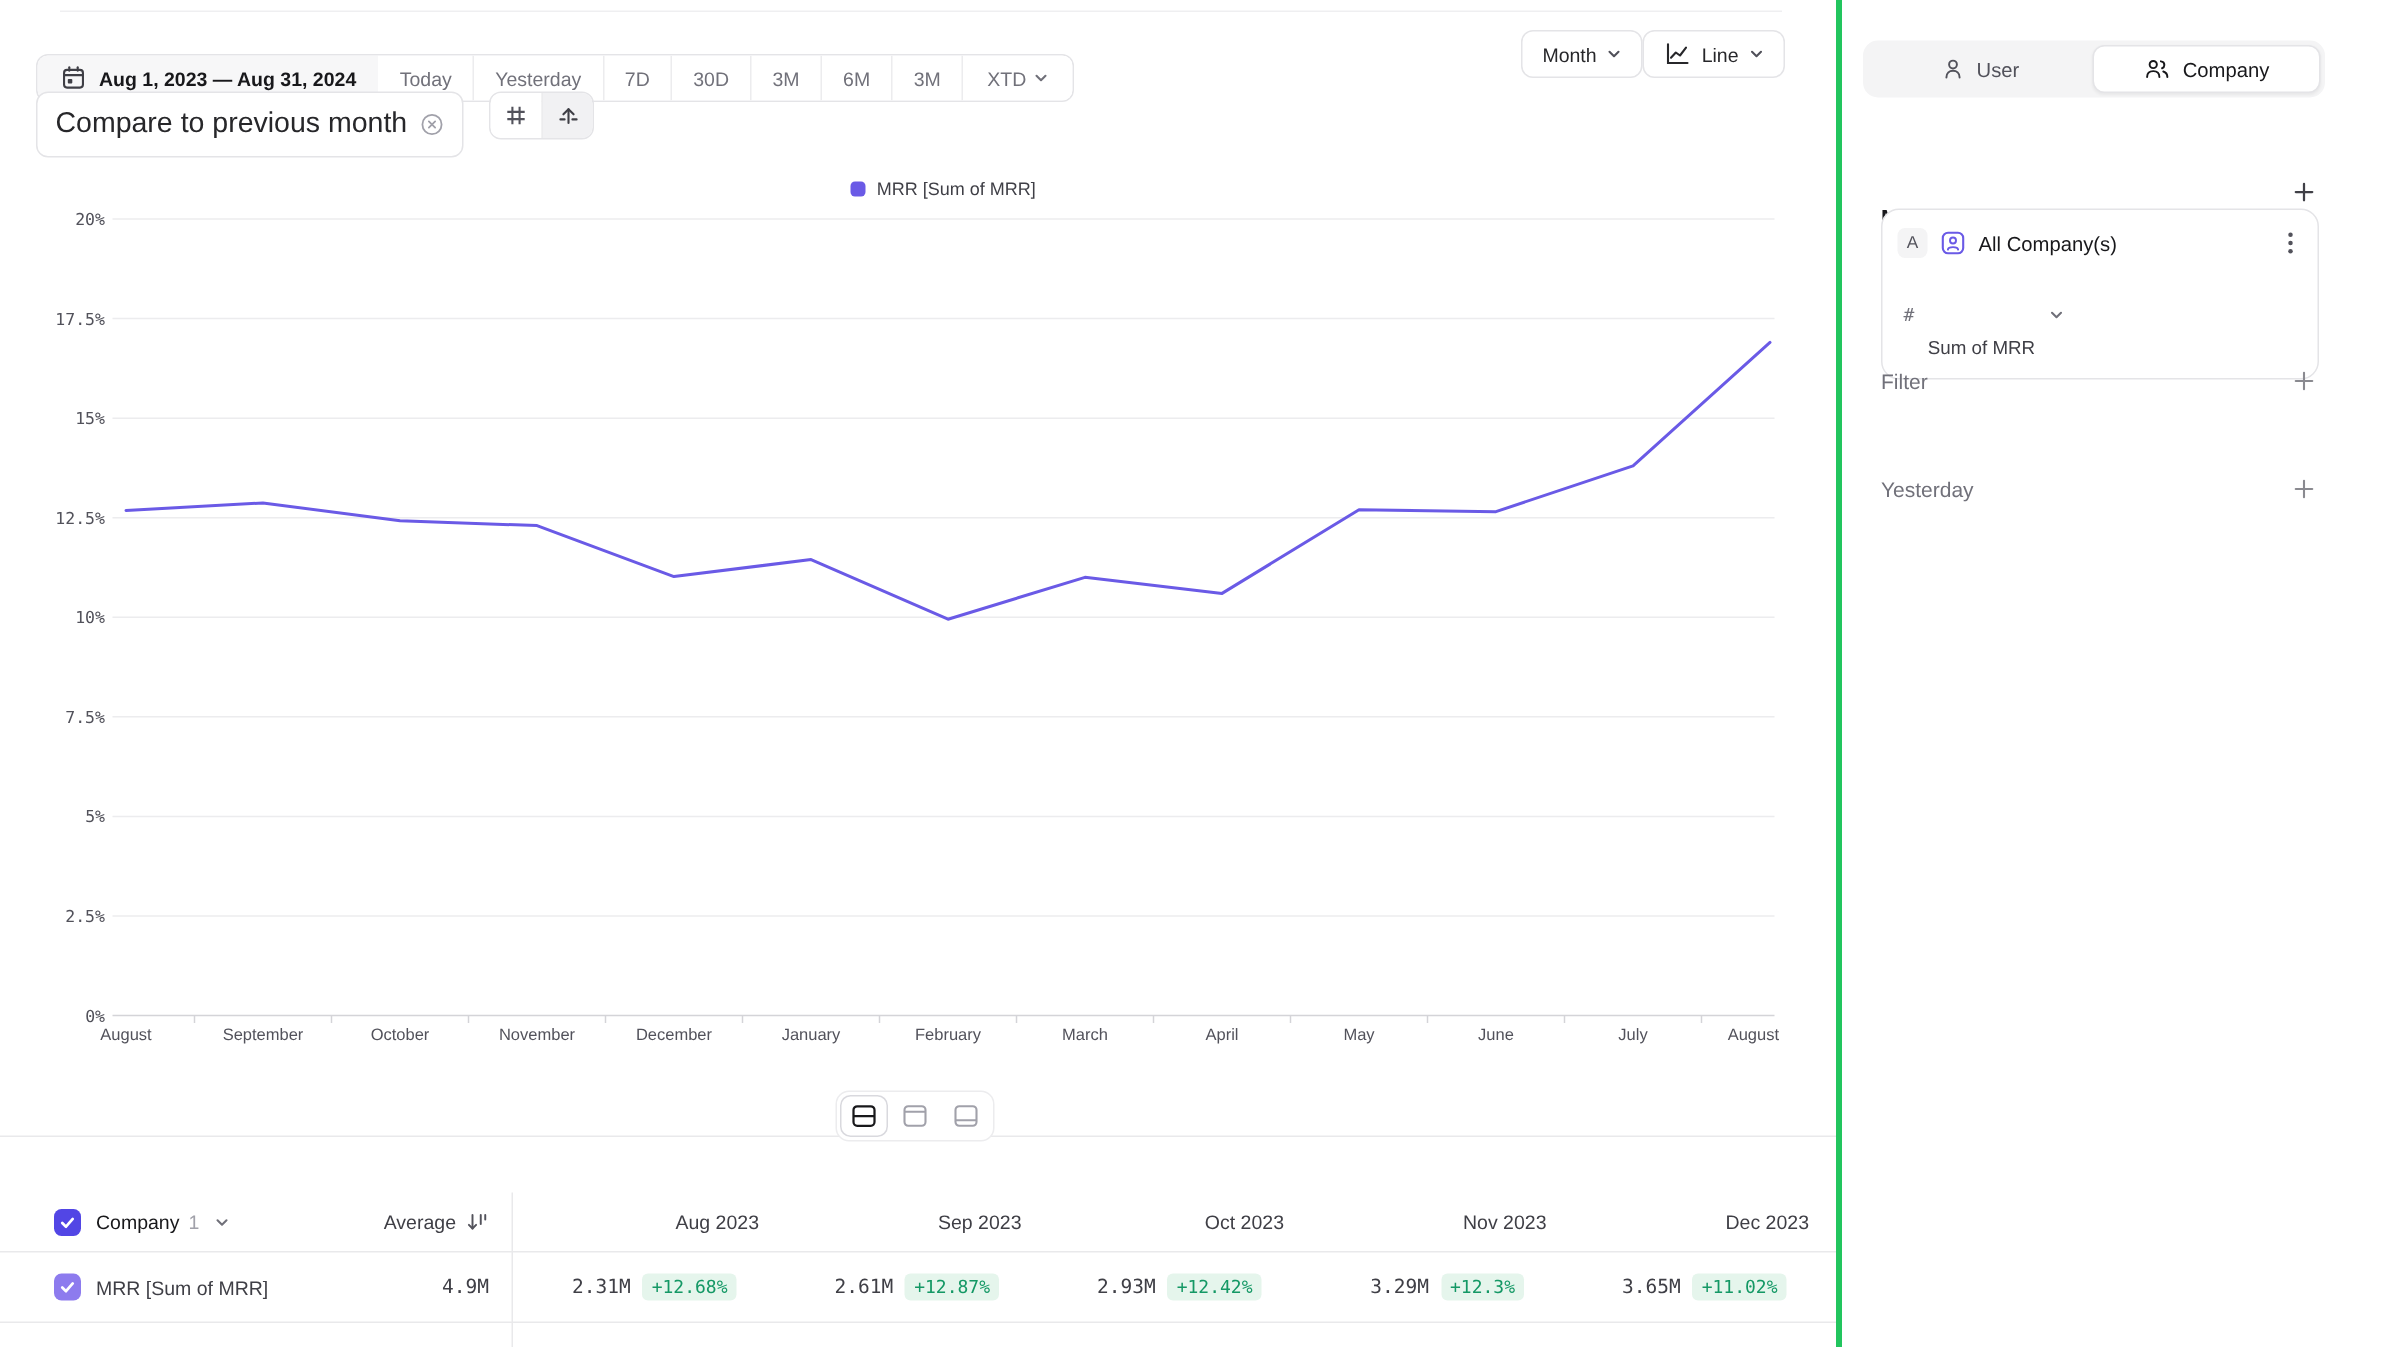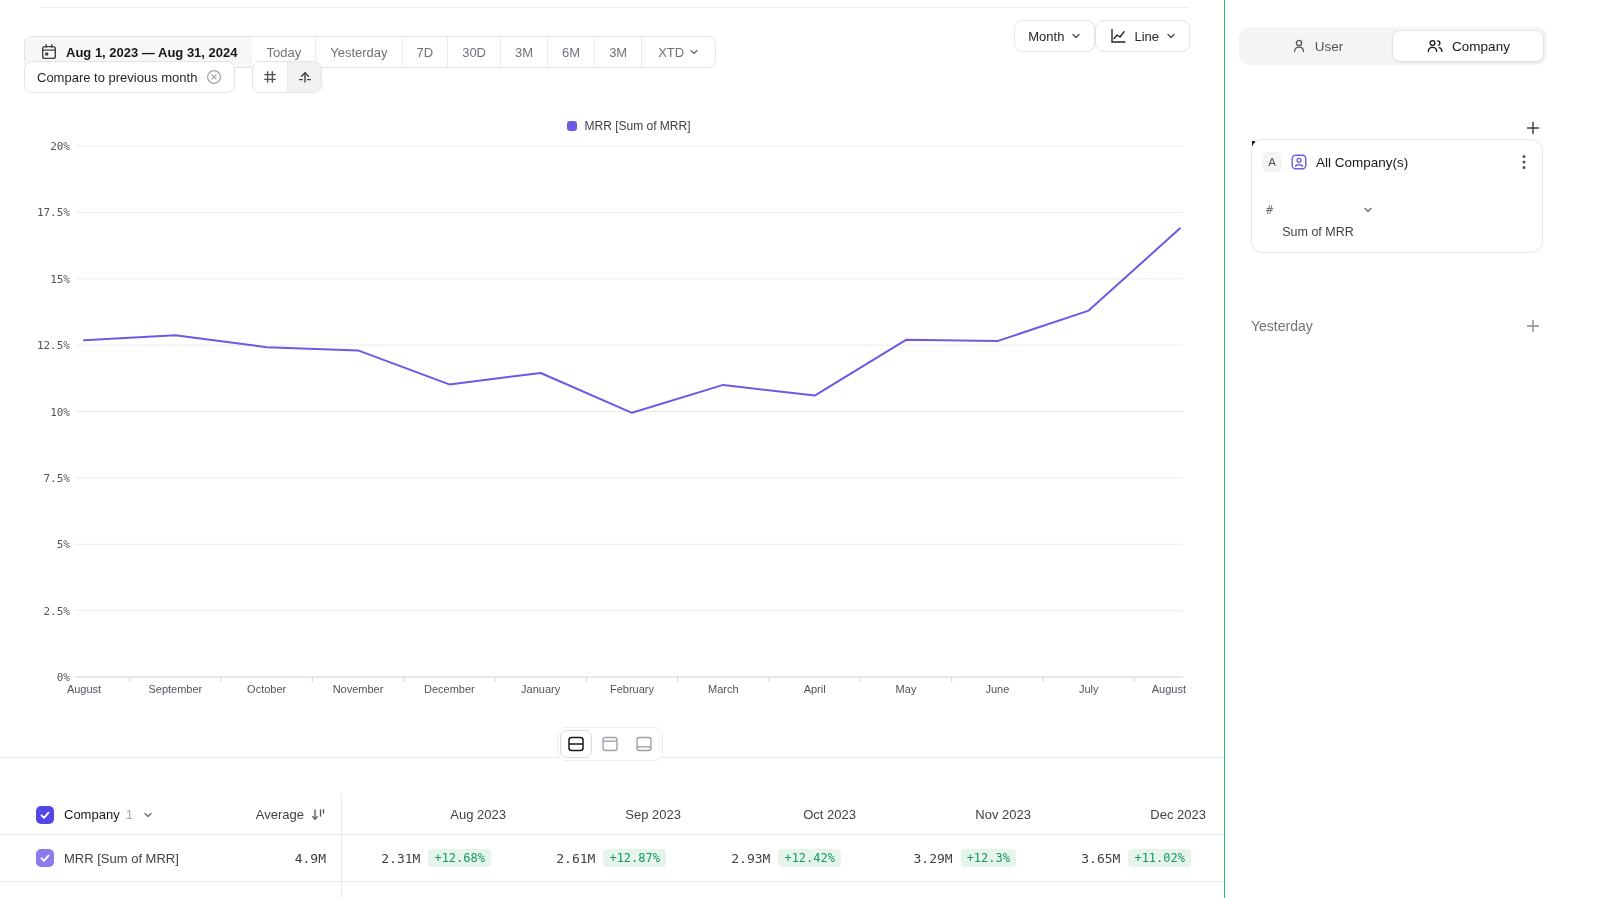--- a/index.html
+++ b/index.html
@@ -13,21 +13,21 @@
   
   .toolbar1 { position:absolute; top:36px; left:24px; display:flex; align-items:stretch; height:32px; }
   .dr-group { display:flex; align-items:stretch; border:1px solid #E4E4E7; border-radius:8px; background:#fff; overflow:hidden; }
   .seg { display:flex; align-items:center; gap:8px; padding:0 14px; font-size:13px; color:#71717A; background:#fff; border:none; border-left:1px solid #ECECEE; cursor:pointer; white-space:nowrap; }
   .seg:first-child { border-left:none; }
   .seg.date { background:#F7F7F8; color:#18181B; font-weight:700; padding:0 15px; }
   .seg.xtd { gap:5px; padding:0 16px; }
   .right-controls { position:absolute; top:20px; right:34px; display:flex; height:32px; }
   .btn { display:flex; align-items:center; gap:7px; padding:0 13px; height:32px; background:#fff; border:1px solid #E4E4E7; border-radius:8px; font-size:13px; font-weight:500; color:#27272A; cursor:pointer; }
   .toolbar2 { position:absolute; top:61px; left:24px; display:flex; height:32px; }
-  .chip { display:flex; align-items:center; gap:9px; padding:0 12px; height:32px; border:1px solid #E4E4E7; border-radius:8px; background:#fff; font-size:13px; color:#27272A; cursor:pointer; }
+  .chip { display:flex; align-items:center; gap:9px; padding:0 12px; height:44px; border:1px solid #E4E4E7; border-radius:8px; background:#fff; font-size:19px; color:#27272A; cursor:pointer; }
   .icon-seg { display:flex; margin-left:17px; border:1px solid #E4E4E7; border-radius:8px; overflow:hidden; height:32px; }
   .icon-seg button { width:34px; display:flex; align-items:center; justify-content:center; background:#fff; border:none; cursor:pointer; }
   .icon-seg button + button { border-left:1px solid #ECECEE; }
   .icon-seg button.on { background:#F1F1F3; }
 
   
   .legend { position:absolute; top:119px; left:75px; width:1108px; display:flex; justify-content:center; pointer-events:none; }
   .legend-inner { display:inline-flex; align-items:center; gap:7px; font-size:12px; color:#3F3F46; }
   .legend-swatch { width:10px; height:10px; border-radius:3px; background:var(--accent,#6A5AE6); }
   #chart-svg { position:absolute; left:0; top:0; }
@@ -54,21 +54,21 @@
   .checkbox.light { background:var(--check-light,#8D7BEE); }
   .t-company { font-size:13px; font-weight:500; color:#18181B; }
   .t-count { font-size:13px; color:#A1A1AA; margin-left:-4px; }
   .t-avg { margin-left:auto; display:flex; align-items:center; gap:6px; font-size:13px; font-weight:500; color:#3F3F46; }
   .t-rowname { font-size:13px; color:#3F3F46; }
   .t-avg-val { margin-left:auto; font-size:13px; color:#3F3F46; }
   .cell-val { font-size:13px; color:#3F3F46; }
   .delta { font-size:12px; padding:2px 6px; border-radius:4px; background:var(--pos-bg,#E5F5EC); color:var(--pos-fg,#149865); }
 
   
-  .sidebar { position:absolute; left:1224px; top:0; width:376px; height:898px; background:#fff; border-left:1px solid #22c55e; }
+  .sidebar { position:absolute; left:1224px; top:0; width:376px; height:898px; background:#fff; border-left:4px solid #22c55e; }
   .side-tabs { position:absolute; top:27px; left:14px; width:308px; height:38px; background:#F4F4F5; border-radius:10px; padding:3px; display:flex; }
   .side-tab { flex:1; display:flex; align-items:center; justify-content:center; gap:8px; border:none; background:transparent; border-radius:8px; font-size:13.5px; color:#52525B; cursor:pointer; font-family:inherit; }
   .side-tab.active { background:#fff; border:1px solid #E4E4E7; box-shadow:0 1px 2px rgba(0,0,0,.05); color:#18181B; font-weight:500; }
   .side-row { position:absolute; left:26px; width:292px; display:flex; align-items:center; justify-content:space-between; }
   .metrics-head { top:102px; }
   .metrics-title { font-size:14.5px; font-weight:700; color:#18181B;margin-top:36px; }
   .plus-btn { border:none; background:transparent; cursor:pointer; display:flex; padding:2px; }
   .metric-card { position:absolute; top:139px; left:26px; width:292px; border:1px solid #E4E4E7; border-radius:12px; background:#fff; padding:12px 12px 13px 10px; }
   .mc-row1 { display:flex; align-items:center; gap:8px; }
   .a-badge { width:20px; height:20px; border-radius:5px; background:#F4F4F5; color:#52525B; font-size:11.5px; font-weight:500; display:flex; align-items:center; justify-content:center; flex:none; }
@@ -360,20 +360,29 @@
       </div>
       <div class="mc-row2">
         <span class="hash mono">#</span>
         <span class="mc-agg">Sum of MRR</span>
         <svg width="10" height="10" viewBox="0 0 10 10" fill="none">
           <polyline points="2,3.5 5,6.5 8,3.5" stroke="#71717A" stroke-width="1.4" stroke-linecap="round" stroke-linejoin="round"></polyline>
         </svg>
       </div>
     </div>
 
+    <div class="side-row filter-row">
+      <span class="side-label">Filter</span>
+      <button class="plus-btn">
+        <svg width="16" height="16" viewBox="0 0 16 16" fill="none">
+          <line x1="8" y1="2.5" x2="8" y2="13.5" stroke="#8A8A90" stroke-width="1.4" stroke-linecap="round"></line>
+          <line x1="2.5" y1="8" x2="13.5" y2="8" stroke="#8A8A90" stroke-width="1.4" stroke-linecap="round"></line>
+        </svg>
+      </button>
+    </div>
 
     <div class="side-row breakdown-row">
       <span class="side-label">Yesterday</span>
       <button class="plus-btn">
         <svg width="16" height="16" viewBox="0 0 16 16" fill="none">
           <line x1="8" y1="2.5" x2="8" y2="13.5" stroke="#8A8A90" stroke-width="1.4" stroke-linecap="round"></line>
           <line x1="2.5" y1="8" x2="13.5" y2="8" stroke="#8A8A90" stroke-width="1.4" stroke-linecap="round"></line>
         </svg>
       </button>
     </div>

